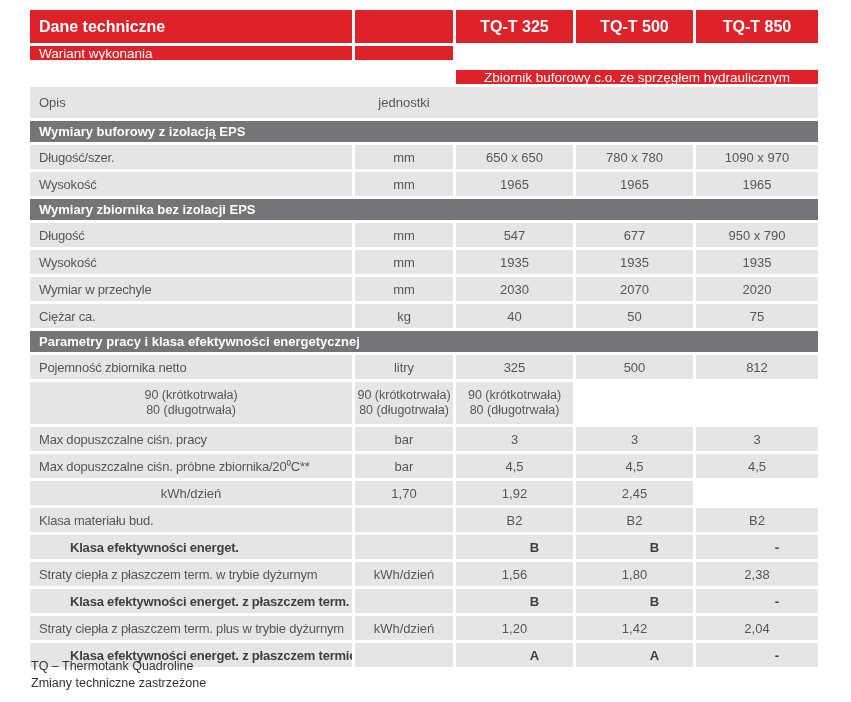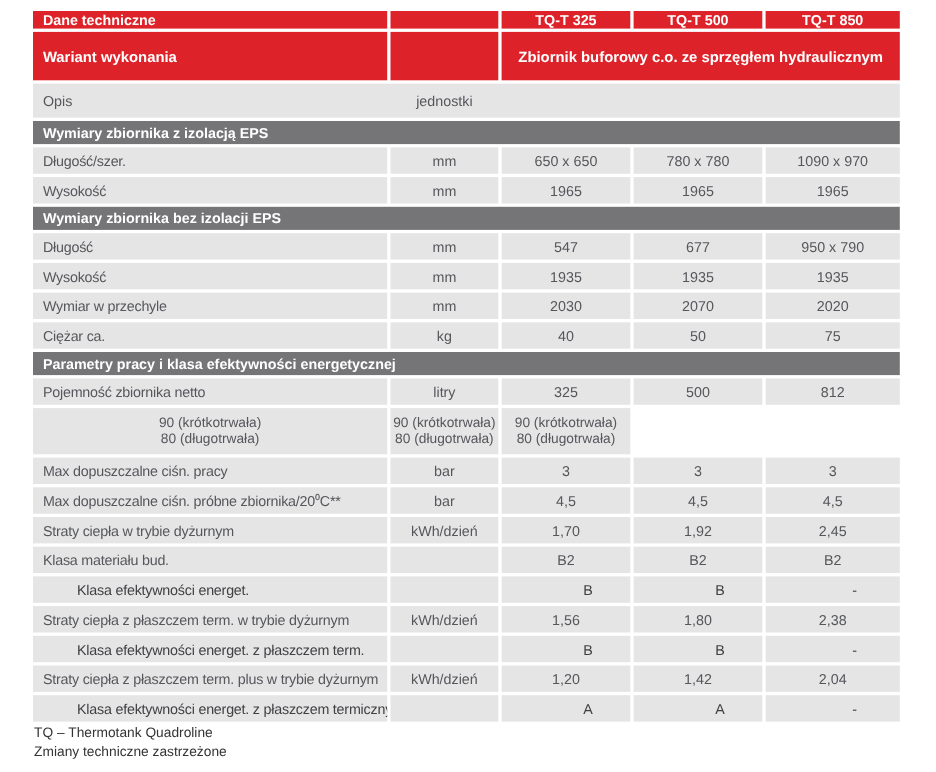--- a/index.html
+++ b/index.html
@@ -12,37 +12,37 @@
   .row{
     display:grid;
     grid-template-columns:322px 98px 117px 117px 122px;
     column-gap:3px;
     margin-bottom:3px;
   }
   .cell{display:flex;align-items:center;box-sizing:border-box;overflow:hidden;}
   .left{justify-content:flex-start;padding-left:9px;}
   .center{justify-content:center;text-align:center;}
   
-  .row.hdr .cell{height:16px;font-size:13px;font-weight:bold;}
-  .row.hdr2 .cell{height:44px;font-size:13.5px;font-weight:bold;}
+  .row.hdr .cell{height:33px;font-size:16px;font-weight:bold;}
+  .row.hdr2 .cell{height:14px;font-size:13.5px;font-weight:normal;}
   .red{background:#de2229;color:#ffffff;}
-  .merge3{grid-column:3 / 6;}
+  .merge3{grid-column:3 / 6;margin-top:24px;}
   
   .row.opis{background:#e5e5e6;}
   .row.opis .cell{height:31px;font-size:13px;color:#56575b;background:transparent;}
   
   .row.section .cell{
     grid-column:1 / 6;height:21px;background:#757578;color:#ffffff;
     font-weight:bold;font-size:13px;
   }
   
   .row.body .cell{height:24px;font-size:13px;background:#e5e5e6;color:#56575b;}
   .row.body .cell.label{white-space:nowrap;letter-spacing:-0.2px;}
   .row.tall .cell{height:42px;font-size:12.5px;white-space:pre-line;line-height:15px;}
-  .row.bold .cell{font-weight:normal;color:#414144;padding-left:40px;}
+  .row.bold .cell{font-weight:bold;color:#414144;padding-left:40px;}
   
   .footnotes{position:absolute;left:31px;top:658px;font-size:12.5px;color:#343434;line-height:17px;}
   .footnotes div{white-space:nowrap;}
 </style>
 </head>
 <body>
 
 <div class="table">
 
   <div class="row hdr">
@@ -62,21 +62,21 @@
   <div class="row opis">
     <div class="cell left">Opis</div>
     <div class="cell center">jednostki</div>
     <div class="cell"></div>
     <div class="cell"></div>
     <div class="cell"></div>
   </div>
 
   <div id="table-body">
       <div class="row section">
-        <div class="cell left">Wymiary zbiornika z izolacją EPS</div>
+        <div class="cell left">Wymiary buforowy z izolacją EPS</div>
       </div>
       <div class="row body">
         <div class="cell left label">Długość/szer.</div>
         <div class="cell center">mm</div>
         <div class="cell center">650 x 650</div>
         <div class="cell center">780 x 780</div>
         <div class="cell center">1090 x 970</div>
       </div>
       <div class="row body">
         <div class="cell left label">Wysokość</div>
@@ -142,21 +142,20 @@
         <div class="cell center">3</div>
       </div>
       <div class="row body">
         <div class="cell left label">Max dopuszczalne ciśn. próbne zbiornika/20⁰C**</div>
         <div class="cell center">bar</div>
         <div class="cell center">4,5</div>
         <div class="cell center">4,5</div>
         <div class="cell center">4,5</div>
       </div>
       <div class="row body">
-        <div class="cell left label">Straty ciepła w trybie dyżurnym</div>
         <div class="cell center">kWh/dzień</div>
         <div class="cell center">1,70</div>
         <div class="cell center">1,92</div>
         <div class="cell center">2,45</div>
       </div>
       <div class="row body">
         <div class="cell left label">Klasa materiału bud.</div>
         <div class="cell center"></div>
         <div class="cell center">B2</div>
         <div class="cell center">B2</div>

